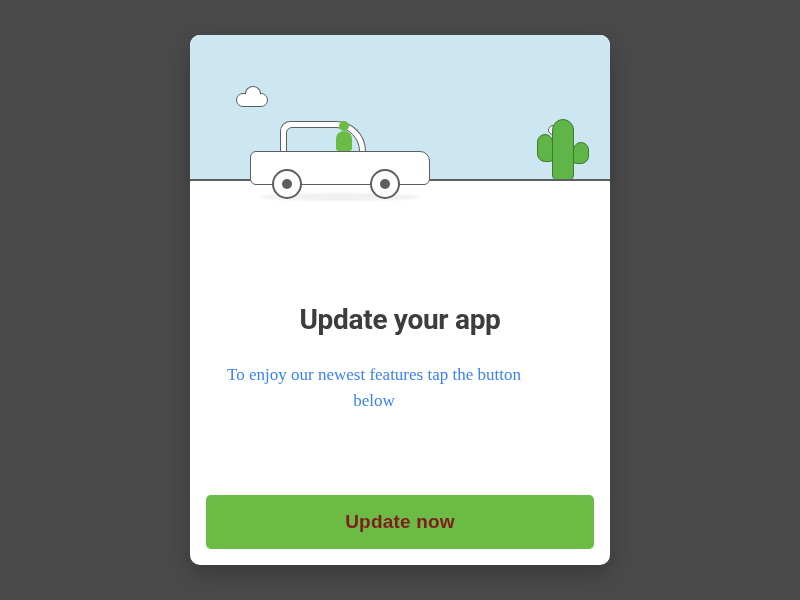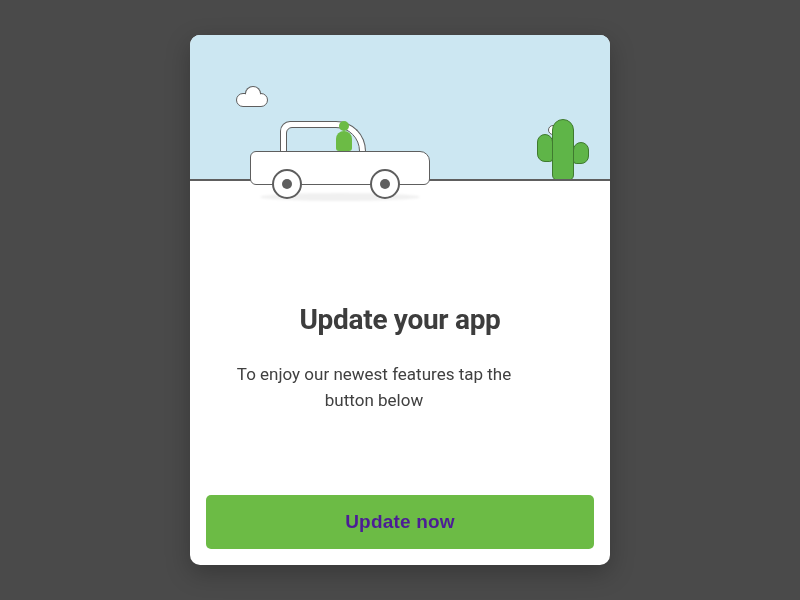--- a/index.html
+++ b/index.html
@@ -179,29 +179,30 @@
     .title {
       font-size: 28px;
       font-weight: 700;
       color: #3d3d3d;
       margin-bottom: 26px;
       letter-spacing: -0.3px;
     }
     .subtitle {
       font-size: 17px;
       line-height: 1.5;
-      color: #404040;
+      color: #3b82f6;
       max-width: 300px;
+      font-family: Liberation Serif, serif;
     }
     .actions { padding: 0 16px 16px; }
     .update-btn {
       width: 100%;
       padding: 16px 0;
       background: #6cbb45;
-      color: #4c1d95;
+      color: #7f1d1d;
       border: none;
       border-radius: 5px;
       font-size: 19px;
       font-weight: 600;
       cursor: pointer;
       letter-spacing: 0.2px;
     }
   </style>
 </head>
 <body>

